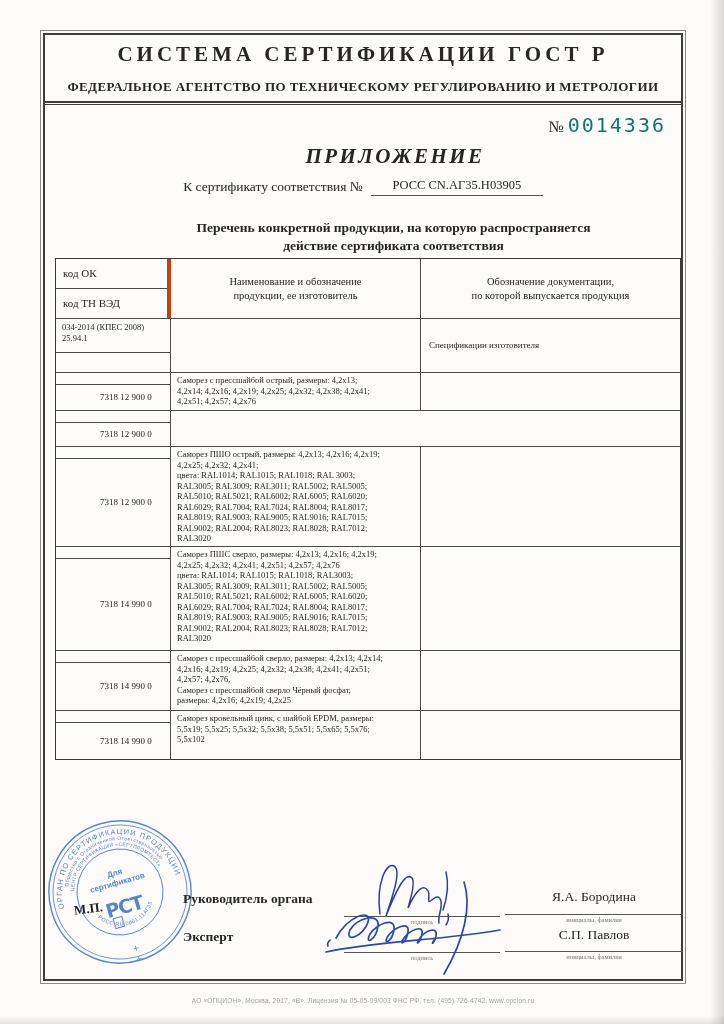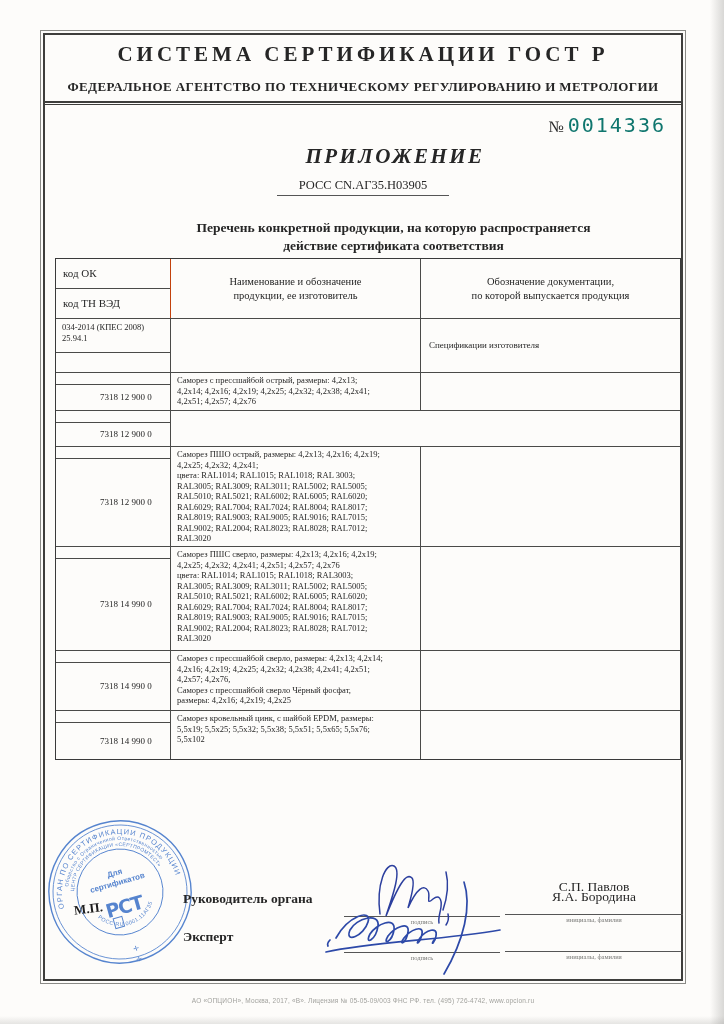--- a/index.html
+++ b/index.html
@@ -37,21 +37,21 @@
   .certline .lbl { font-size:13.5px; padding-right:8px; padding-bottom:1px; }
   .certline .val { font-size:12.5px; min-width:172px; text-align:center;
     border-bottom:1px solid #555; padding:0 4px 2px 4px; }
 
   .subtitle { position:absolute; left:45px; top:219px; width:697px; text-align:center;
     font-size:13.5px; font-weight:bold; line-height:18px; white-space:pre-line; }
 
   .ptable { position:absolute; left:55px; top:258px; width:626px;
     border:1.5px solid #3a3a3a; font-size:8.5px; line-height:10.5px; }
   .thead { display:flex; height:60px; border-bottom:1px solid #4a4a48; }
-  .h1 { width:115px; border-right:1px solid #c2410c; display:flex; flex-direction:column; }
+  .h1 { width:115px; border-right:4px solid #c2410c; display:flex; flex-direction:column; }
   .h1a { height:50%; border-bottom:1px solid #4a4a48; display:flex; align-items:center;
     padding-left:7px; font-size:11px; }
   .h1b { flex:1; display:flex; align-items:center; padding-left:7px; font-size:11px; }
   .h2 { width:250px; border-right:1px solid #4a4a48; display:flex; align-items:center;
     justify-content:center; text-align:center; font-size:10.5px; line-height:14px;
     white-space:pre-line; }
   .h3 { flex:1; display:flex; align-items:center; justify-content:center; text-align:center;
     font-size:10.5px; line-height:14px; white-space:pre-line; }
   .band { display:flex; border-bottom:1px solid #4a4a48; }
   .band:last-child { border-bottom:none; }
@@ -75,21 +75,21 @@
   .sl2 { left:344px; top:952px; width:156px; }
   .nl1 { left:505px; top:914px; width:178px; }
   .nl2 { left:505px; top:951px; width:178px; }
   .caption { position:absolute; font-size:6.5px; color:#7a7a78; text-align:center; }
   .cap-s1 { left:344px; top:918px; width:156px; }
   .cap-s2 { left:344px; top:954px; width:156px; }
   .cap-n1 { left:505px; top:916px; width:178px; }
   .cap-n2 { left:505px; top:953px; width:178px; }
   .name { position:absolute; left:505px; width:178px; text-align:center; font-size:13.5px; }
   .nm1 { top:889px; }
-  .nm2 { top:879px; }
+  .nm2 { top:927px; }
   .sigs { position:absolute; left:322px; top:854px; width:200px; height:130px; }
 
   .footer { position:absolute; left:45px; top:997px; width:636px; text-align:center;
     font-size:6.5px; color:#a2a29e; letter-spacing:.2px;
     font-family:"Liberation Sans", sans-serif; }
 </style>
 </head>
 <body>
 
 <div class="page">
@@ -100,20 +100,21 @@
   <div class="hsep"></div>
 
   <div class="blank-no">
     <span class="nosign">№</span>
     <span class="digits">0014336</span>
   </div>
 
   <div class="t-appendix">ПРИЛОЖЕНИЕ</div>
 
   <div class="certline">
+    <span class="lbl">К сертификату соответствия №</span>
     <span class="val">РОСС CN.АГ35.Н03905</span>
   </div>
 
   <div class="subtitle">Перечень конкретной продукции, на которую распространяется
 действие сертификата соответствия</div>
 
   <div class="ptable">
     <div class="thead">
       <div class="h1">
         <div class="h1a">код ОК</div>

